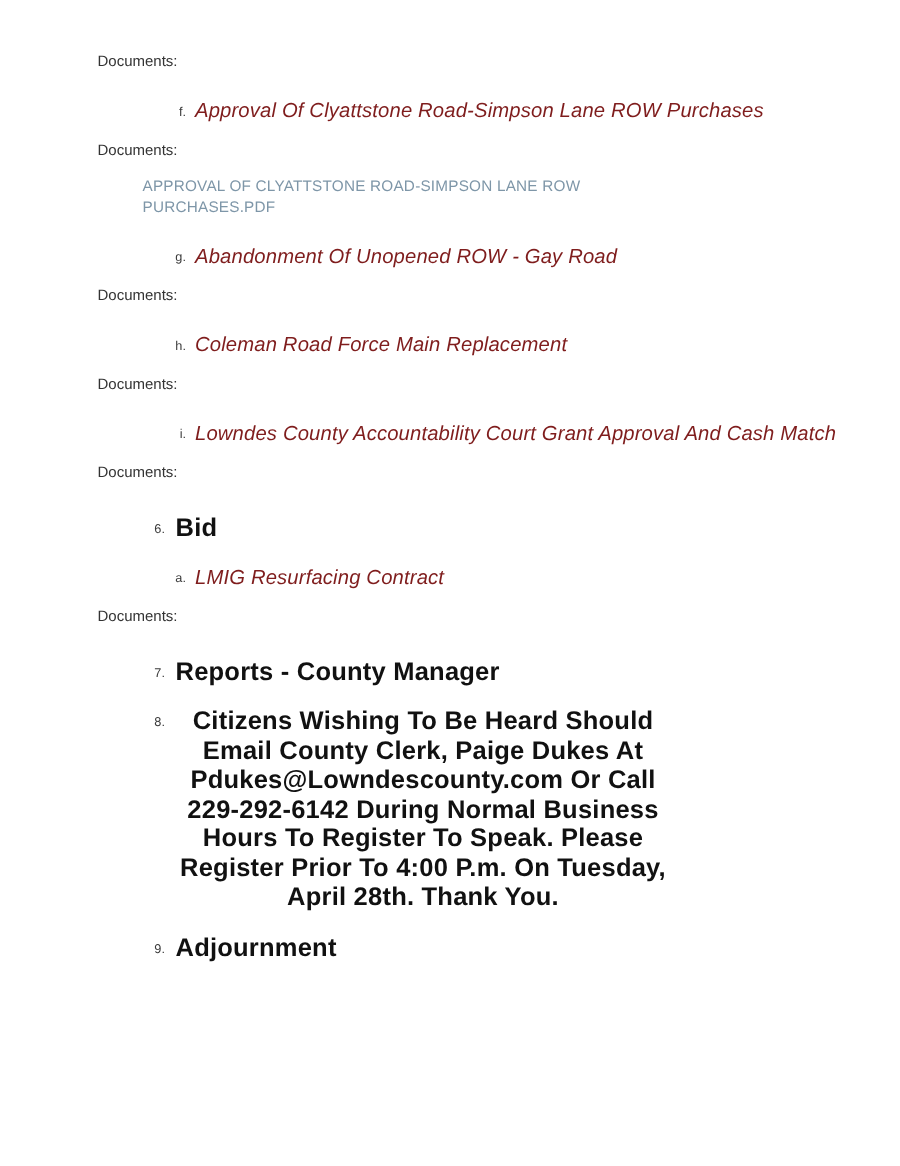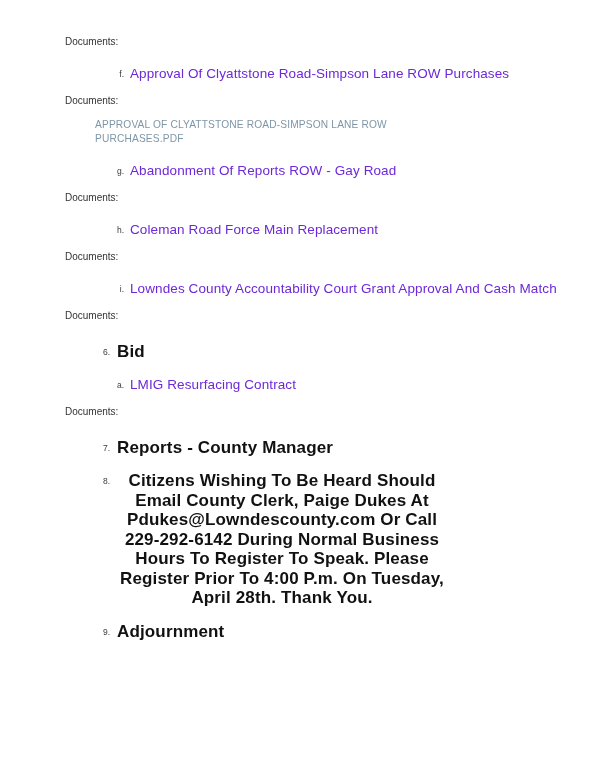--- a/index.html
+++ b/index.html
@@ -52,23 +52,24 @@
     margin-bottom: 0;
   }
   .sub-item .marker {
     width: 14px;
     margin-right: 6px;
     padding-top: 5px;
   }
   .sub-title {
     font-size: 13.5px;
     line-height: 18px;
-    color: #6d28d9;
+    color: #7f1d1d;
     font-weight: 400;
     letter-spacing: 0.1px;
+    font-style: italic;
   }
 
   
   .top-item {
     margin-left: 54px;
   }
   .top-item .marker {
     width: 16px;
     margin-right: 7px;
     padding-top: 6px;
@@ -133,21 +134,21 @@
     <div class="doc-links">
       <a class="doc-link" href="#">APPROVAL OF CLYATTSTONE ROAD-SIMPSON LANE ROW PURCHASES.PDF</a>
     </div>
   </div>
 
   <div class="gap-sub"></div>
 
   <div class="item sub-item">
     <div class="marker">g.</div>
     <div class="body">
-      <div class="sub-title">Abandonment Of Reports ROW - Gay Road</div>
+      <div class="sub-title">Abandonment Of Unopened ROW - Gay Road</div>
     </div>
   </div>
   <div>
     <div class="docs-label">Documents:</div>
   </div>
 
   <div class="gap-sub"></div>
 
   <div class="item sub-item">
     <div class="marker">h.</div>

